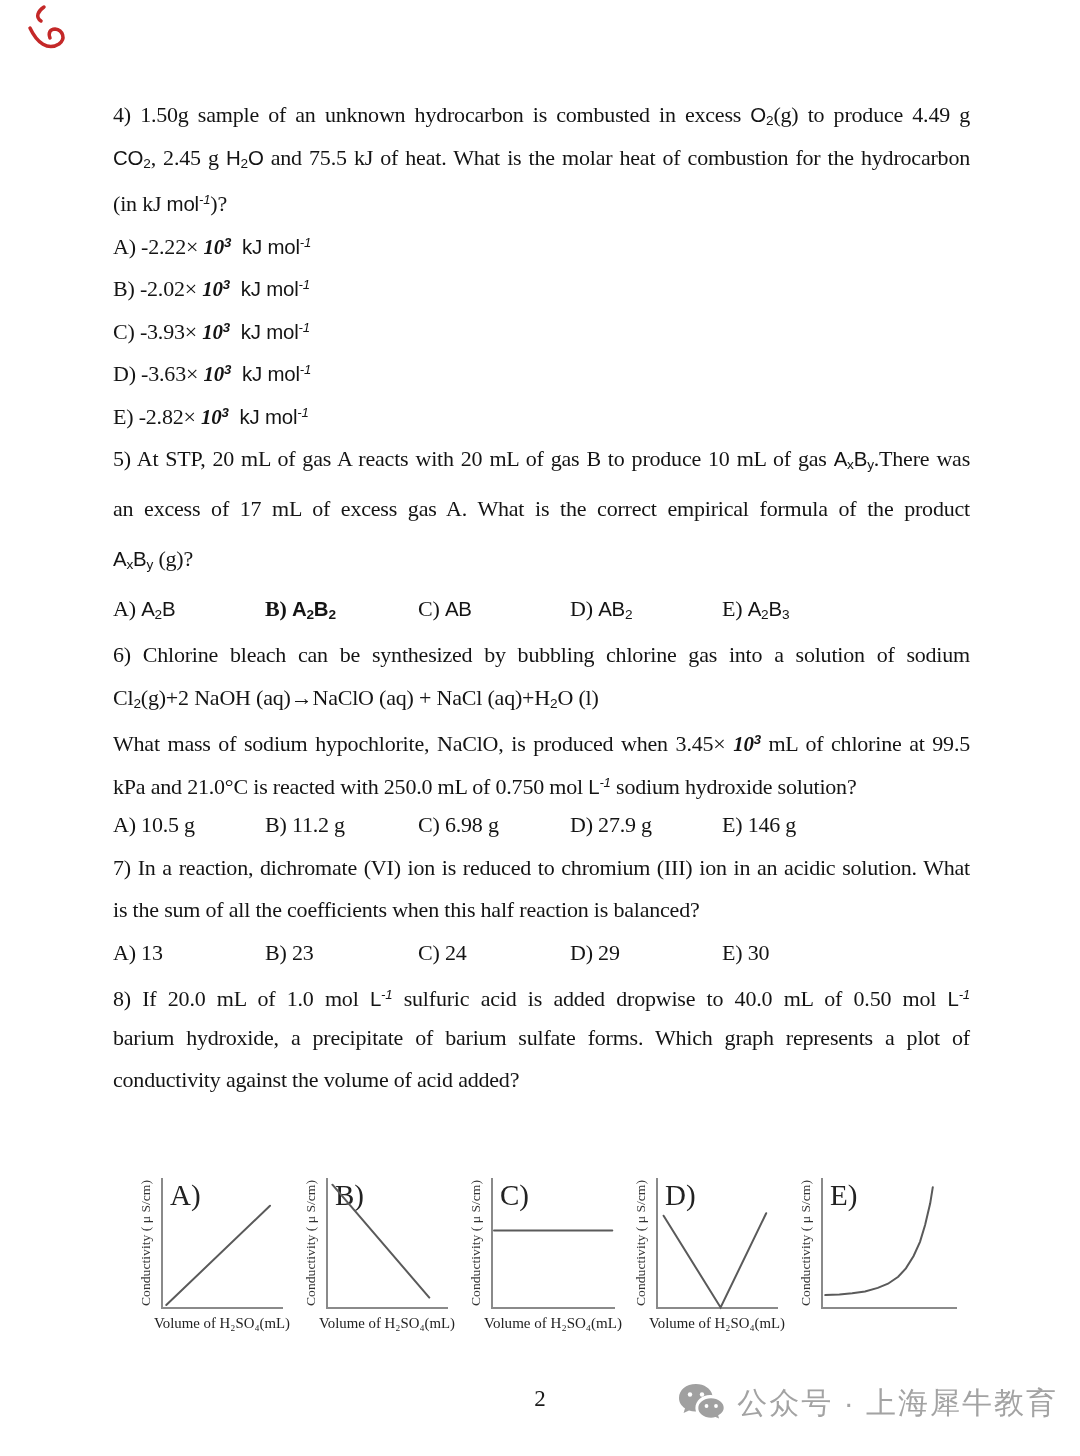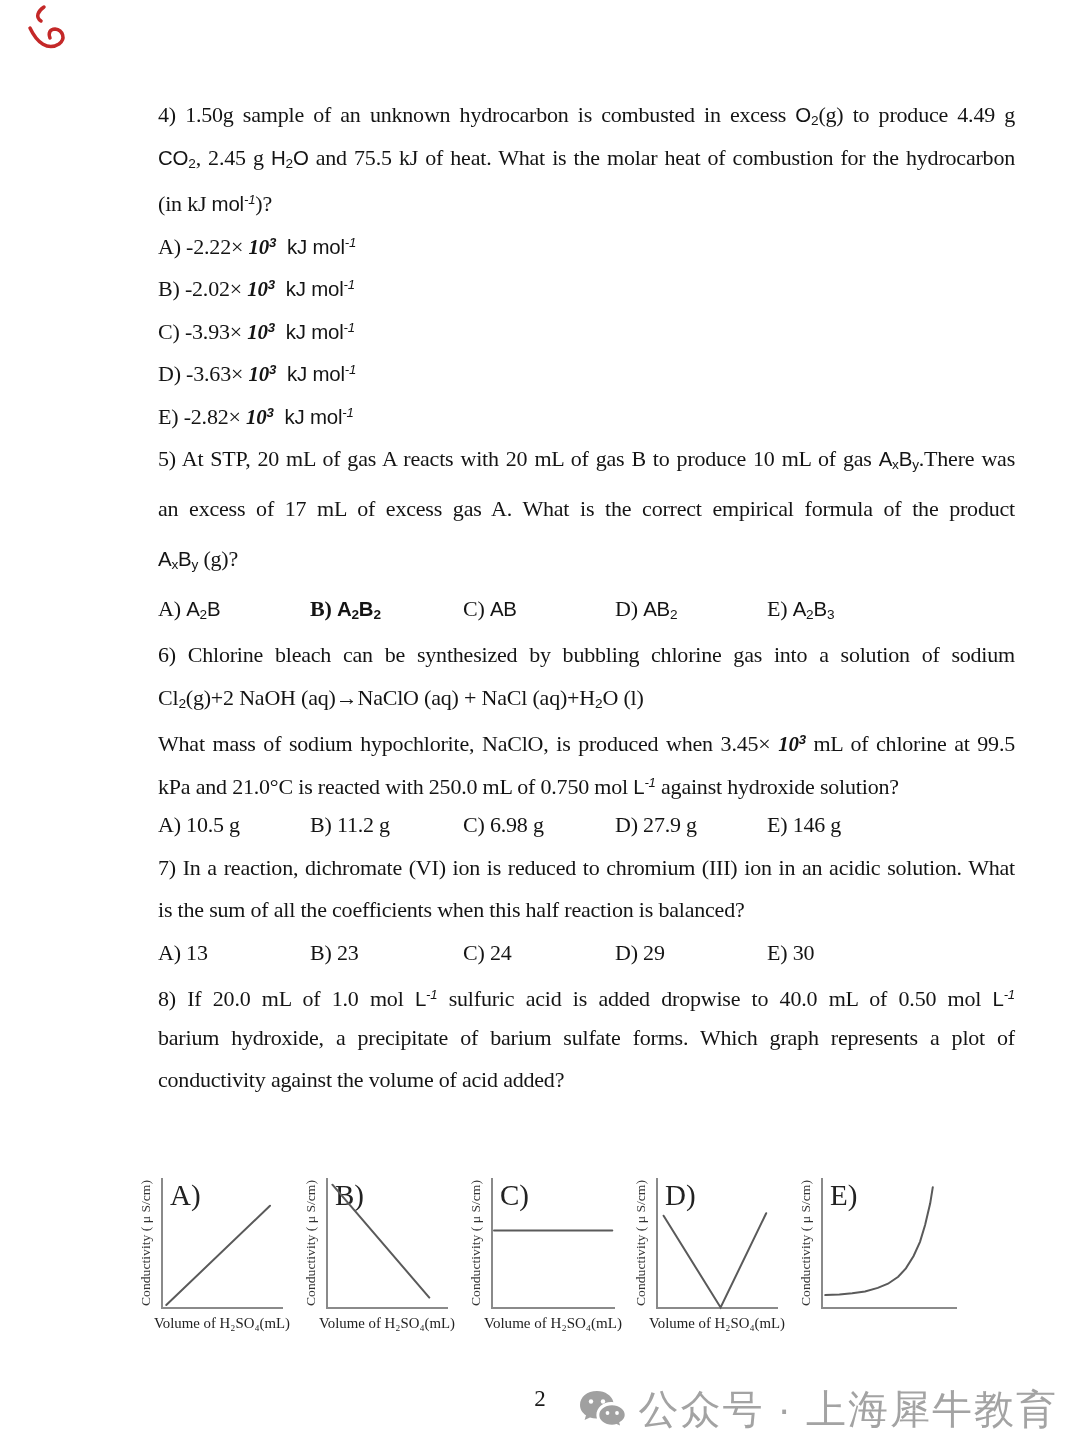--- a/index.html
+++ b/index.html
@@ -6,21 +6,21 @@
   .page{
     position:relative;
     width:1080px;height:1456px;
     background:#ffffff;
     overflow:hidden;
     font-family:"Liberation Serif","DejaVu Serif",serif;
     color:#141414;
   }
   .content{
     position:absolute;left:113px;top:94px;width:857px;
-    font-size:22px;letter-spacing:-0.2px;margin-left:45px;
+    font-size:22px;letter-spacing:-0.2px;
   }
   .line{height:42.5px;line-height:42.5px;white-space:nowrap;}
   .line.justify{text-align:justify;text-align-last:justify;white-space:normal;}
   .line.tall{height:50px;line-height:50px;}
   .optrow{position:relative;}
   .opt{position:absolute;top:0;white-space:nowrap;}
   .sg-m{font-family:"Liberation Sans","DejaVu Sans",sans-serif;font-size:0.93em;}
   .sg-b{font-family:Liberation Serif, serif;font-style:italic;font-weight:bold;font-size:0.95em;}
   .sg-bsup{font-family:"Liberation Sans","DejaVu Sans",sans-serif;font-style:italic;font-weight:bold;font-size:0.60em;vertical-align:0.55em;}
   .sg-sup{font-family:"Liberation Sans","DejaVu Sans",sans-serif;font-style:italic;font-size:0.60em;vertical-align:0.55em;}
@@ -34,21 +34,21 @@
     position:absolute;left:0;right:0;top:1386px;
     text-align:center;font-size:23px;color:#1a1a1a;
   }
   .watermark{
     position:absolute;right:22px;top:1382px;
     display:flex;align-items:center;gap:10px;
     color:#a3a3a3;
   }
   .watermark-text{
     font-family:"Liberation Sans","DejaVu Sans",sans-serif;
-    font-size:40px;letter-spacing:2px;white-space:nowrap;
+    font-size:30px;letter-spacing:2px;white-space:nowrap;
   }
   .redmarks{position:absolute;left:20px;top:2px;}
 </style>
 </head>
 <body>
 
 <div class="page">
 
   <svg class="redmarks" width="64" height="60" viewBox="0 0 64 60">
     <path d="M24,5 C18,9 15,15 21,19" fill="none" stroke="#c42828" stroke-width="3.5" stroke-linecap="round"></path>
@@ -70,21 +70,21 @@
       <div class="line optrow tall">
         <span class="opt" style="left: 0px;"><span>A)  </span><span class="sg-m">A</span><span class="sg-sub">2</span><span class="sg-m">B</span></span>
         <span class="opt" style="left: 152px; font-weight: bold;"><span>B)  </span><span class="sg-m">A</span><span class="sg-sub">2</span><span class="sg-m">B</span><span class="sg-sub">2</span></span>
         <span class="opt" style="left: 305px;"><span>C) </span><span class="sg-m">AB</span></span>
         <span class="opt" style="left: 457px; text-align: right;"><span>D) </span><span class="sg-m">AB</span><span class="sg-sub">2</span></span>
         <span class="opt" style="left: 609px;"><span>E)  </span><span class="sg-m">A</span><span class="sg-sub">2</span><span class="sg-m">B</span><span class="sg-sub">3</span></span>
       </div>
       <div class="line justify"><span>6) Chlorine bleach can be synthesized by bubbling chlorine gas into a solution of sodium</span></div>
       <div class="line"><span>Cl</span><span class="sg-sub">2</span><span>(g)+2 NaOH (aq)→NaClO (aq) + NaCl (aq)+H</span><span class="sg-sub">2</span><span>O (l)</span></div>
       <div class="line justify"><span>What mass of sodium hypochlorite, NaClO, is produced when 3.45× </span><span class="sg-b">10</span><span class="sg-bsup">3</span><span>  mL of chlorine at 99.5</span></div>
-      <div class="line"><span>kPa and 21.0°C is reacted with 250.0 mL of 0.750 mol </span><span class="sg-m">L</span><span class="sg-sup">-1</span><span>  against hydroxide solution?</span></div>
+      <div class="line"><span>kPa and 21.0°C is reacted with 250.0 mL of 0.750 mol </span><span class="sg-m">L</span><span class="sg-sup">-1</span><span>  sodium hydroxide solution?</span></div>
       <div class="line optrow">
         <span class="opt" style="left: 0px;"><span>A) 10.5 g</span></span>
         <span class="opt" style="left: 152px;"><span>B) 11.2 g</span></span>
         <span class="opt" style="left: 305px;"><span>C) 6.98 g</span></span>
         <span class="opt" style="left: 457px;"><span>D) 27.9 g</span></span>
         <span class="opt" style="left: 609px;"><span>E) 146 g</span></span>
       </div>
       <div class="line justify"><span>7) In a reaction, dichromate (VI) ion is reduced to chromium (III) ion in an acidic solution. What</span></div>
       <div class="line"><span>is the sum of all the coefficients when this half reaction is balanced?</span></div>
       <div class="line optrow">

